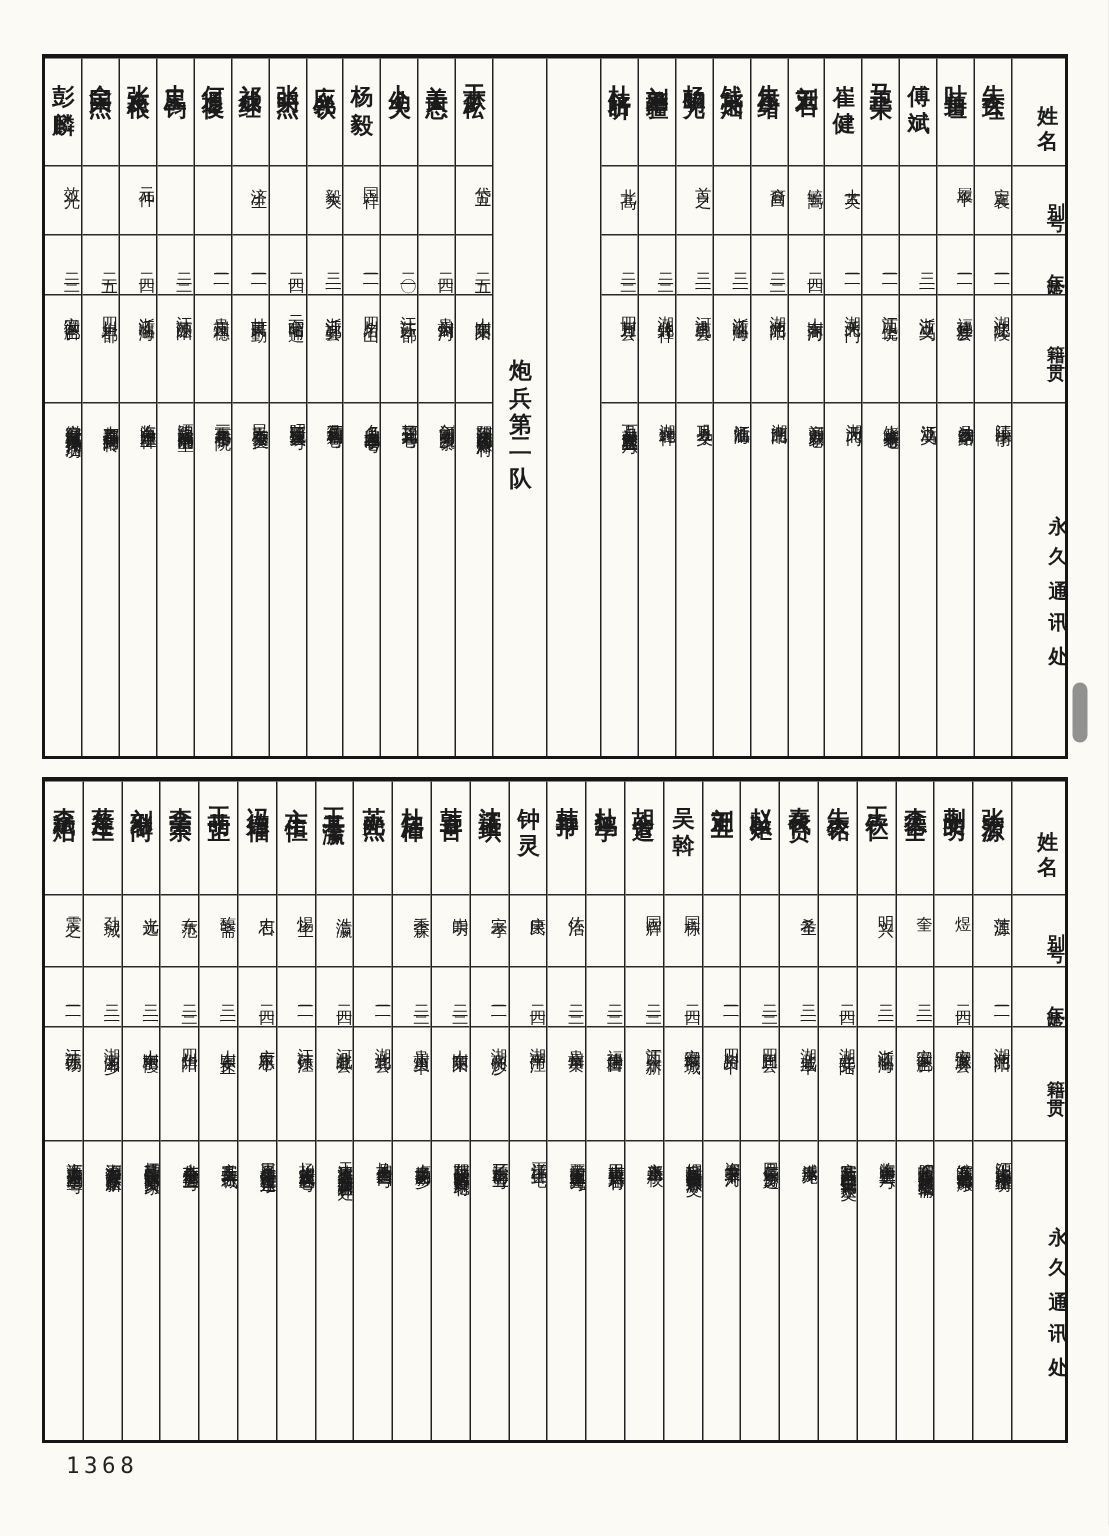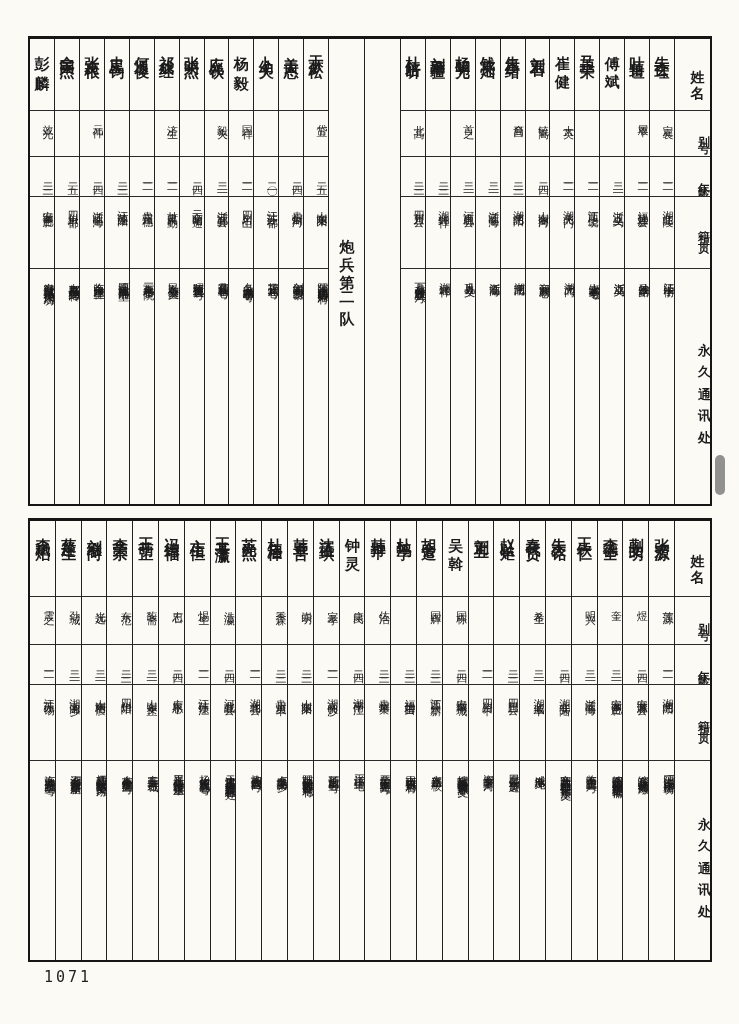--- a/index.html
+++ b/index.html
@@ -399,14 +399,14 @@
         <div class="cell cell-address">湘乡石狮江东蔡家新屋</div>
       </div>
       <div class="col">
         <div class="cell cell-name"><span>李斌炤</span></div>
         <div class="cell cell-alias">震之</div>
         <div class="cell cell-age">二一</div>
         <div class="cell cell-origin">江苏无锡</div>
         <div class="cell cell-address">上海环龙路上海别墅一〇号</div>
       </div>
     </div>
-  <div class="page-number">1071</div>
+  <div class="page-number">1368</div>
 </div>
 
 </body></html>

